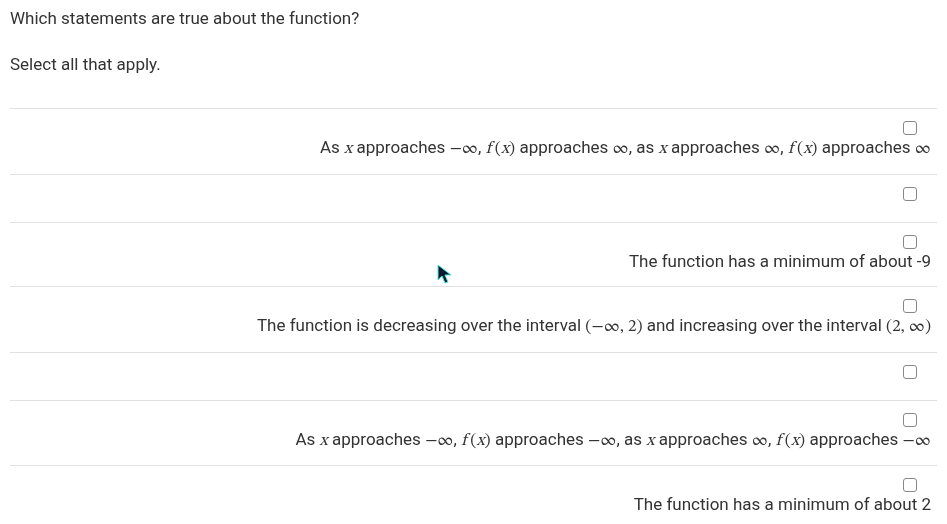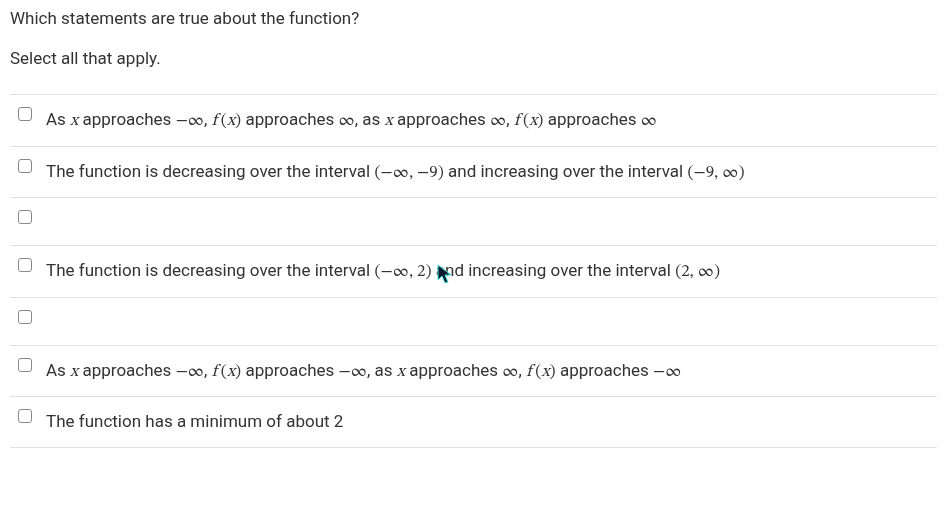--- a/index.html
+++ b/index.html
@@ -12,36 +12,37 @@
       background: #ffffff;
       color: #333333;
       width: 947px;
       padding: 8px 10px;
       font-size: 16px;
       position: relative;
     }
     .question-text {
       font-size: 17px;
       color: #333;
-      margin-bottom: 20px;
+      margin-bottom: 26px;
     }
     .instruction-text {
       font-size: 17px;
       color: #333;
-      margin-bottom: 26px;
+      margin-bottom: 34px;
     }
     .options-list {
       border-top: 1px solid #e0e0e0;
     }
     .option-row {
       display: flex;
-      align-items: flex-start;
+      align-items: flex-end;
       padding: 12px 6px;
       border-bottom: 1px solid #e0e0e0;
       min-height: 48px;
+      flex-direction: column;
     }
     .option-checkbox {
       width: 14px;
       height: 14px;
       border: 1.5px solid #888;
       border-radius: 3px;
       background: #fff;
       flex-shrink: 0;
       margin-right: 14px;
       margin-left: 2px;
@@ -76,24 +77,24 @@
 <div class="question-text">Which statements are true about the function?</div>
 <div class="instruction-text">Select all that apply.</div>
 
 <div class="options-list">
     <div class="option-row">
       <div class="option-checkbox"></div>
       <div class="option-label"><span>As </span><span class="mathit">x</span><span> approaches </span><span class="mathrm">−∞</span><span>, </span><span class="mathit">f</span><span class="mathrm"> (</span><span class="mathit">x</span><span class="mathrm">)</span><span> approaches </span><span class="mathrm">∞</span><span>, as </span><span class="mathit">x</span><span> approaches </span><span class="mathrm">∞</span><span>, </span><span class="mathit">f</span><span class="mathrm"> (</span><span class="mathit">x</span><span class="mathrm">)</span><span> approaches </span><span class="mathrm">∞</span></div>
     </div>
     <div class="option-row">
       <div class="option-checkbox"></div>
-      <div class="option-label"><span>The function is decreasing over the interval </span><span class="mathrm">(−∞,  −9)</span><span> and increasing over the interval </span><span class="mathrm">(−9,  ∞)</span></div>
     </div>
     <div class="option-row">
       <div class="option-checkbox"></div>
+      <div class="option-label"><span>The function has a minimum of about -9</span></div>
     </div>
     <div class="option-row">
       <div class="option-checkbox"></div>
       <div class="option-label"><span>The function is decreasing over the interval </span><span class="mathrm">(−∞,  2)</span><span> and increasing over the interval </span><span class="mathrm">(2,  ∞)</span></div>
     </div>
     <div class="option-row">
       <div class="option-checkbox"></div>
     </div>
     <div class="option-row">
       <div class="option-checkbox"></div>

